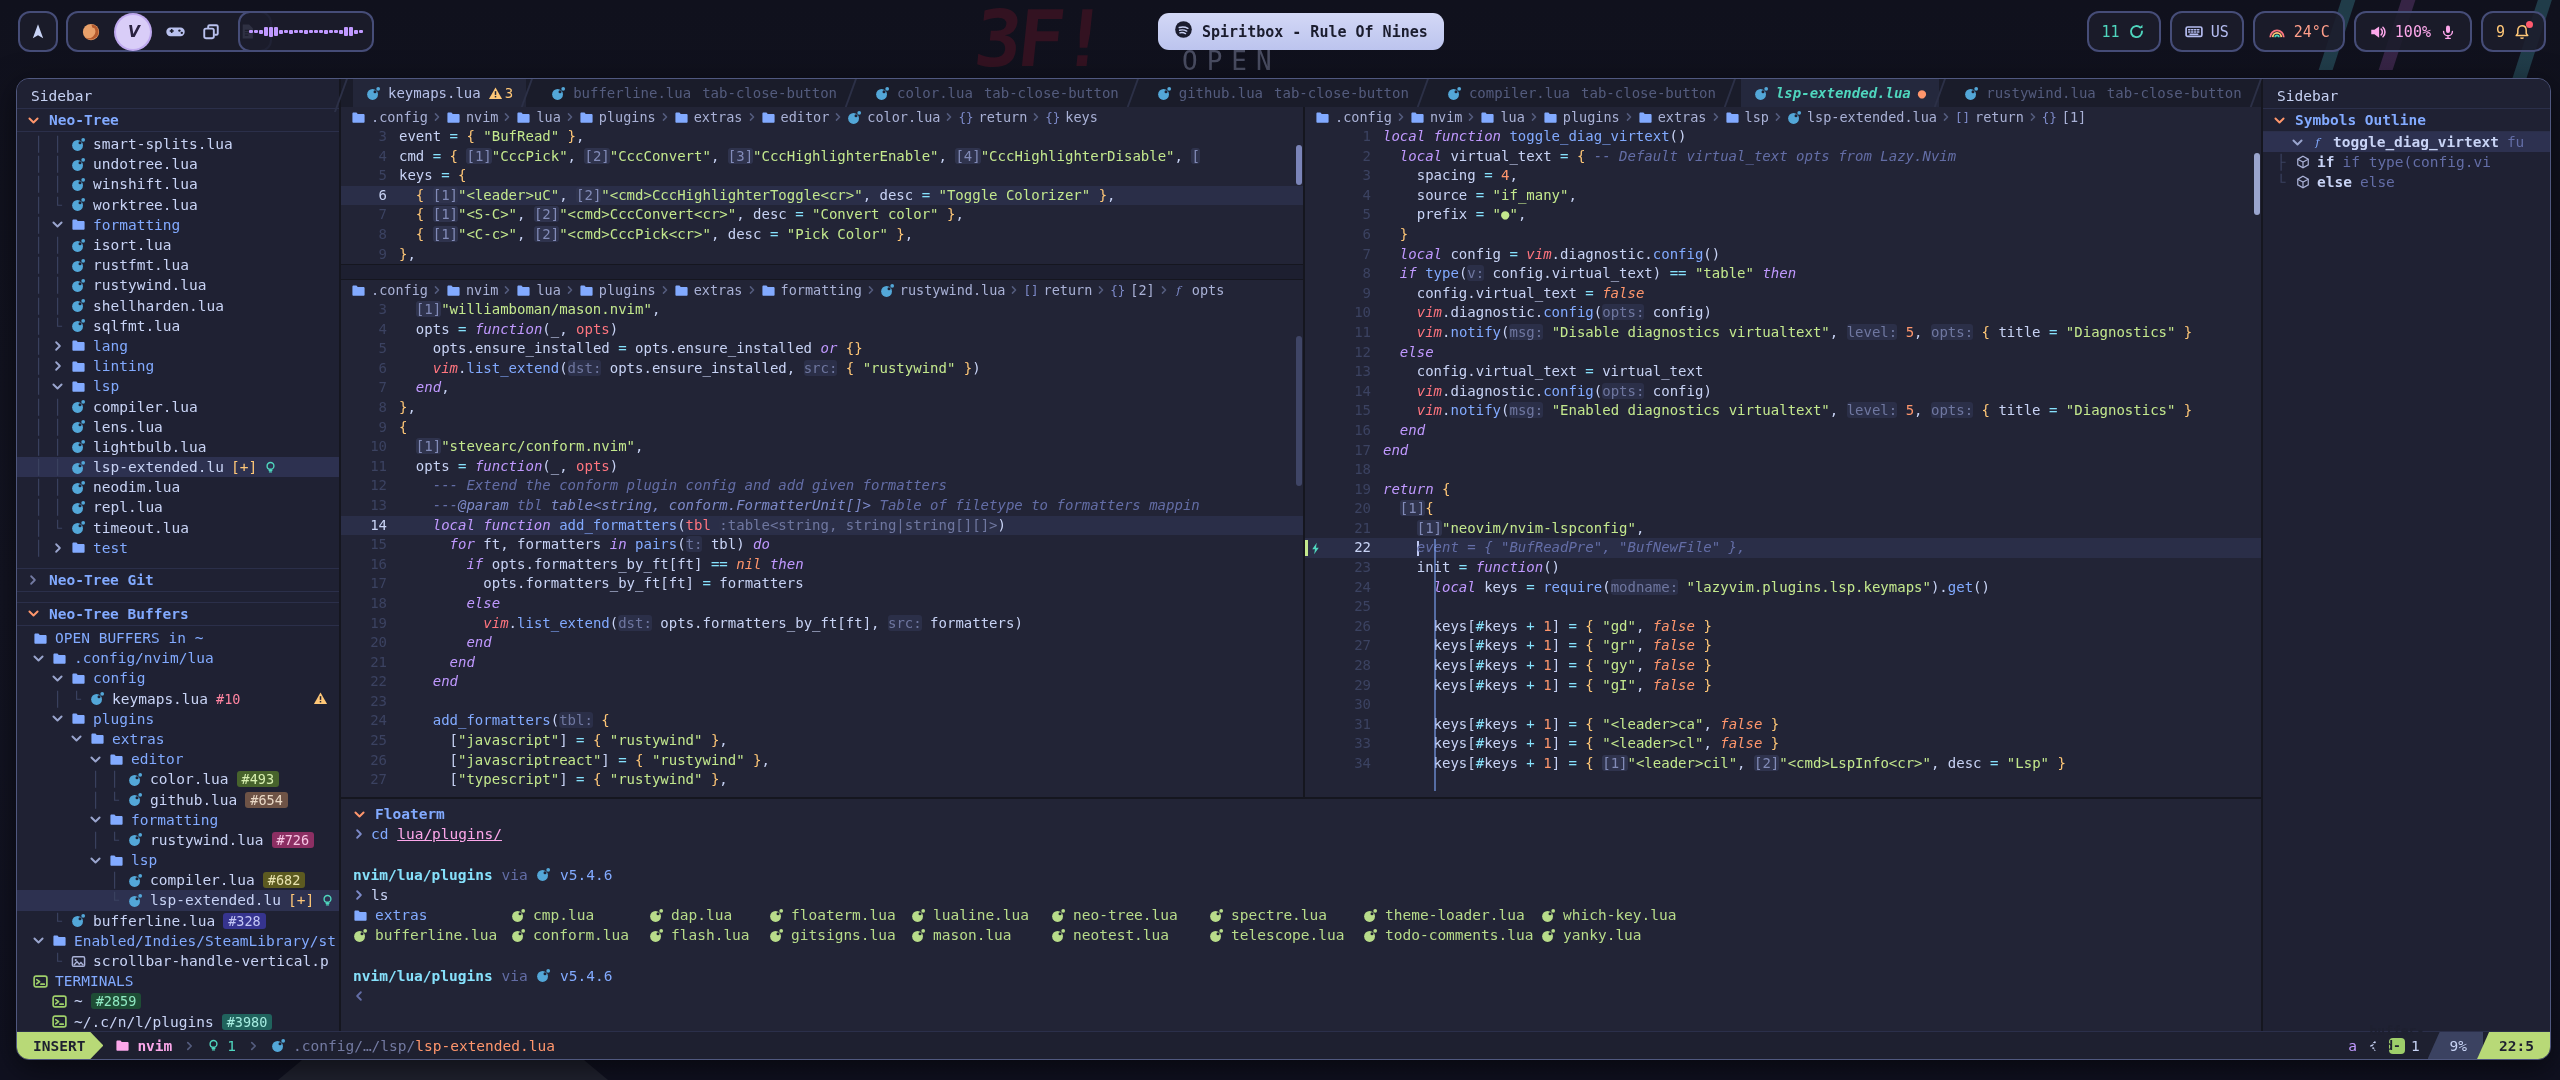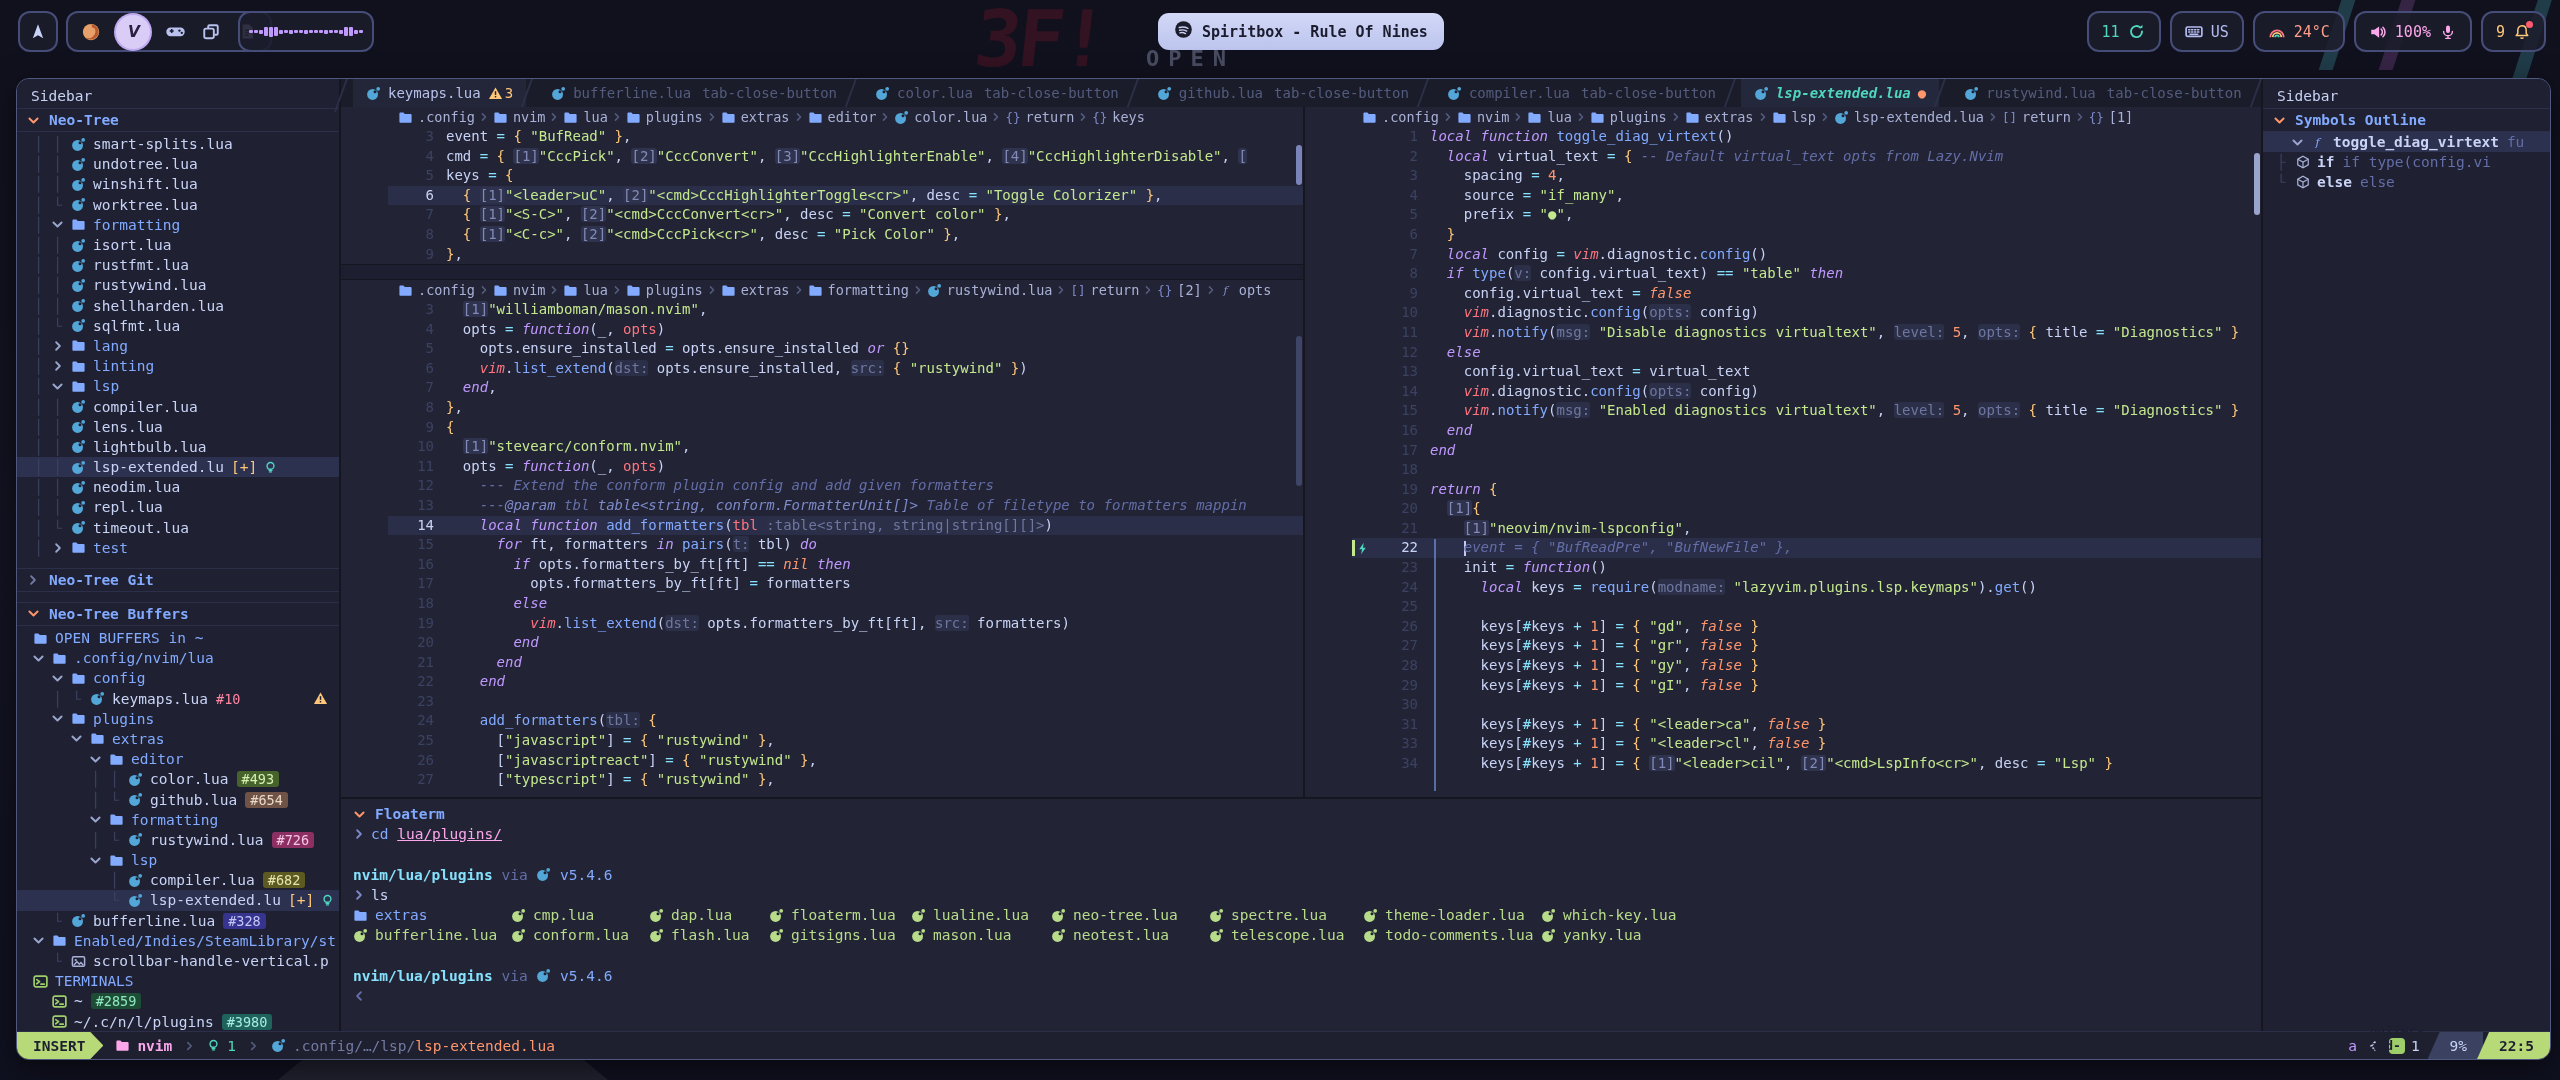--- a/index.html
+++ b/index.html
@@ -1,21 +1,21 @@
 <!DOCTYPE html>
 <html><head>
 <meta charset="utf-8">
 <style>
   html,body{margin:0;padding:0;background:#0e0f1a;width:2560px;height:1080px;overflow:hidden;
     font-family:"DejaVu Sans Mono",monospace;-webkit-font-smoothing:antialiased;}
   .desktop{position:absolute;inset:0;background:linear-gradient(180deg,#10111d 0%,#131422 55%,#101120 100%);}
   
   .art-3f{position:absolute;left:975px;top:-6px;font-size:78px;font-weight:bold;color:#3a1322;
     transform:skewX(-6deg);letter-spacing:-4px;opacity:.85;}
-  .art-open{position:absolute;left:1146px;top:46px;font-size:22px;letter-spacing:9px;color:rgba(205,214,255,.30);font-weight:bold;}
+  .art-open{position:absolute;left:1182px;top:46px;font-size:26px;letter-spacing:9px;color:rgba(205,214,255,.30);font-weight:normal;}
   .art-streak{position:absolute;top:0;height:70px;width:14px;opacity:.22;transform:skewX(-18deg);}
   .art-bottom{position:absolute;left:278px;top:1058px;width:330px;height:22px;background:#20222f;
     clip-path:polygon(8% 0,92% 0,100% 100%,0 100%);}
   
   .topbar{position:absolute;left:0;top:8px;width:100%;height:46px;}
   .tb-box{position:absolute;height:41px;border:2px solid #464d78;border-radius:12px;
     background:rgba(27,29,43,.88);display:flex;align-items:center;box-sizing:border-box;}
   .launcher{left:18px;top:3px;width:40px;justify-content:center;color:#c8d3f5;}
   .dock{left:66px;top:3px;padding:0 12px;gap:14px;}
   .dock .dk{width:22px;height:22px;display:flex;align-items:center;justify-content:center;color:#b9c1ee;}
@@ -68,21 +68,21 @@
   .tab.warm{background:#232639;color:#b6c0e8;}
   .tab.active{background:#24283d;color:#4fd6be;font-style:italic;font-weight:bold;}
   .tab .warn{color:#ffc777;display:flex;align-items:center;gap:2px;font-style:normal;}
   .tab .x{color:#545c7e;margin-left:4px;}
   .tab .dot{color:#ff966c;font-style:normal;}
   .tsep{width:10px;height:140%;border-left:2px solid #2c3047;transform:skewX(-20deg);flex:none;}
   .editors{height:690px;display:flex;flex:none;min-width:0;}
   .col-l{width:962px;flex:none;display:flex;flex-direction:column;border-right:2px solid #15161f;}
   .col-r{flex:1;min-width:0;}
   .hdiv{height:14px;background:#1d1f30;border-top:1px solid #15161f;border-bottom:1px solid #15161f;}
-  .pane{position:relative;background:#222436;overflow:hidden;padding-left:47px;}
+  .pane{position:relative;background:#222436;overflow:hidden;}
   .bcrumb{height:20px;display:flex;align-items:center;gap:4px;padding:0 10px;font-size:13.5px;color:#a9b1d6;white-space:nowrap;overflow:hidden;}
   .bseg{display:flex;align-items:center;gap:5px;}
   .bsep{color:#545c7e;display:flex;width:10px;}
   .bic{display:flex;width:15px;justify-content:center;}
   .bic.sym{color:#7d8ac9;font-size:12.5px;width:auto;}
   .code{position:relative;font-size:14px;line-height:19.6px;}
   .cl{display:flex;height:19.6px;white-space:pre;}
   .cl .gut{width:46px;flex:none;text-align:right;padding-right:12px;color:#3b4261;}
   .cl .sgn{width:20px;flex:none;display:flex;align-items:center;justify-content:center;}
   .cl.cur{background:#2a2e48;}

